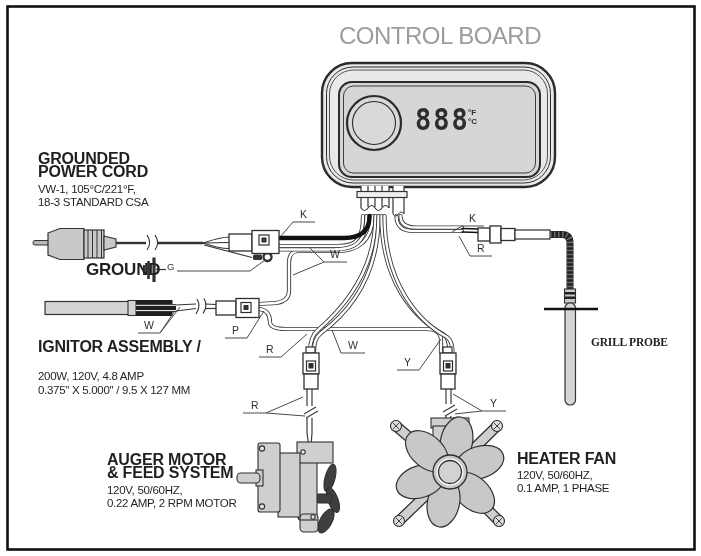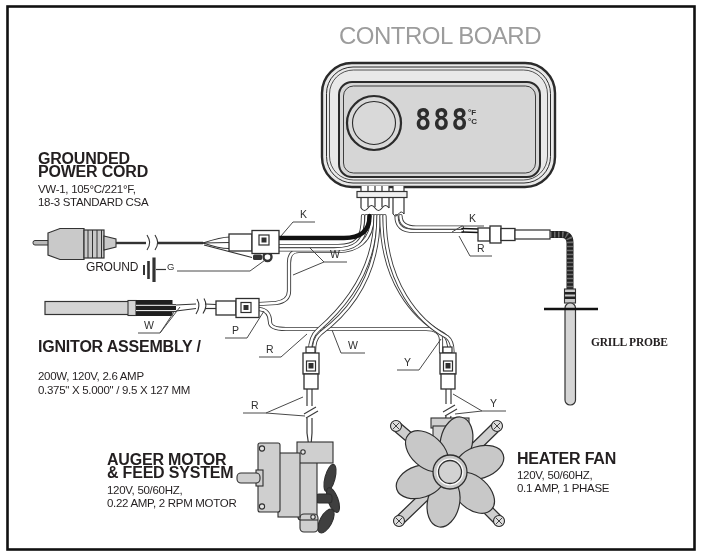--- a/index.html
+++ b/index.html
@@ -10,21 +10,21 @@
   .b{font-weight:700;font-size:16px;letter-spacing:-0.2px;line-height:13px;}
   .s{font-weight:400;font-size:11.5px;letter-spacing:-0.3px;line-height:13.5px;text-align:right;}
   .tag{position:absolute;font-size:10.5px;color:#2f2f2f;white-space:nowrap;
        font-family:"Liberation Sans",sans-serif;}
   .title{position:absolute;left:330px;top:22px;width:220px;text-align:center;
          font-weight:400;font-size:24px;letter-spacing:-0.5px;color:#9c9c9c;}
   .seg{position:absolute;left:415px;top:104px;font-family:"DejaVu Sans Mono",monospace;
        font-weight:700;font-size:27px;letter-spacing:2px;color:#2d2d2d;transform:scaleY(1.1);}
   .unit{position:absolute;left:468px;top:108px;font-weight:700;font-size:8px;line-height:9px;
         color:#2d2d2d;}
-  .ground-lbl{font-weight:400;font-size:12px;letter-spacing:-0.2px;}
+  .ground-lbl{font-weight:700;font-size:17px;letter-spacing:-0.2px;}
   .probe-lbl{font-weight:700;font-size:11.5px;letter-spacing:-0.2px;font-family:Liberation Serif, serif;}
 </style>
 </head>
 <body>
 
 <div class="stage">
 
 <svg width="701" height="556" viewBox="0 0 701 556">
 
   <g>
@@ -280,21 +280,21 @@
   <div class="unit"><span>°F</span><br><span>°C</span></div>
 
   <div class="lbl b" style="left:38px;top:152px">GROUNDED</div>
   <div class="lbl b" style="left:38px;top:165px">POWER CORD</div>
   <div class="lbl s" style="left:38px;top:183px">VW-1, 105°C/221°F,</div>
   <div class="lbl s" style="left:38px;top:196px">18-3 STANDARD CSA</div>
 
   <div class="lbl ground-lbl" style="left:86px;top:260px">GROUND</div>
 
   <div class="lbl b" style="left:38px;top:340px">IGNITOR ASSEMBLY /</div>
-  <div class="lbl s" style="left:38px;top:370px">200W, 120V, 2.6 AMP</div>
+  <div class="lbl s" style="left:38px;top:370px">200W, 120V, 4.8 AMP</div>
   <div class="lbl s" style="left:38px;top:384px">0.375" X 5.000" /  9.5 X 127 MM</div>
 
   <div class="lbl b" style="left:107px;top:453px">AUGER MOTOR</div>
   <div class="lbl b" style="left:107px;top:466px">&amp; FEED SYSTEM</div>
   <div class="lbl s" style="left:107px;top:484px">120V, 50/60HZ,</div>
   <div class="lbl s" style="left:107px;top:497px">0.22 AMP, 2 RPM MOTOR</div>
 
   <div class="lbl b" style="left:517px;top:452px">HEATER FAN</div>
   <div class="lbl s" style="left:517px;top:469px">120V, 50/60HZ,</div>
   <div class="lbl s" style="left:517px;top:482px">0.1 AMP, 1 PHASE</div>

